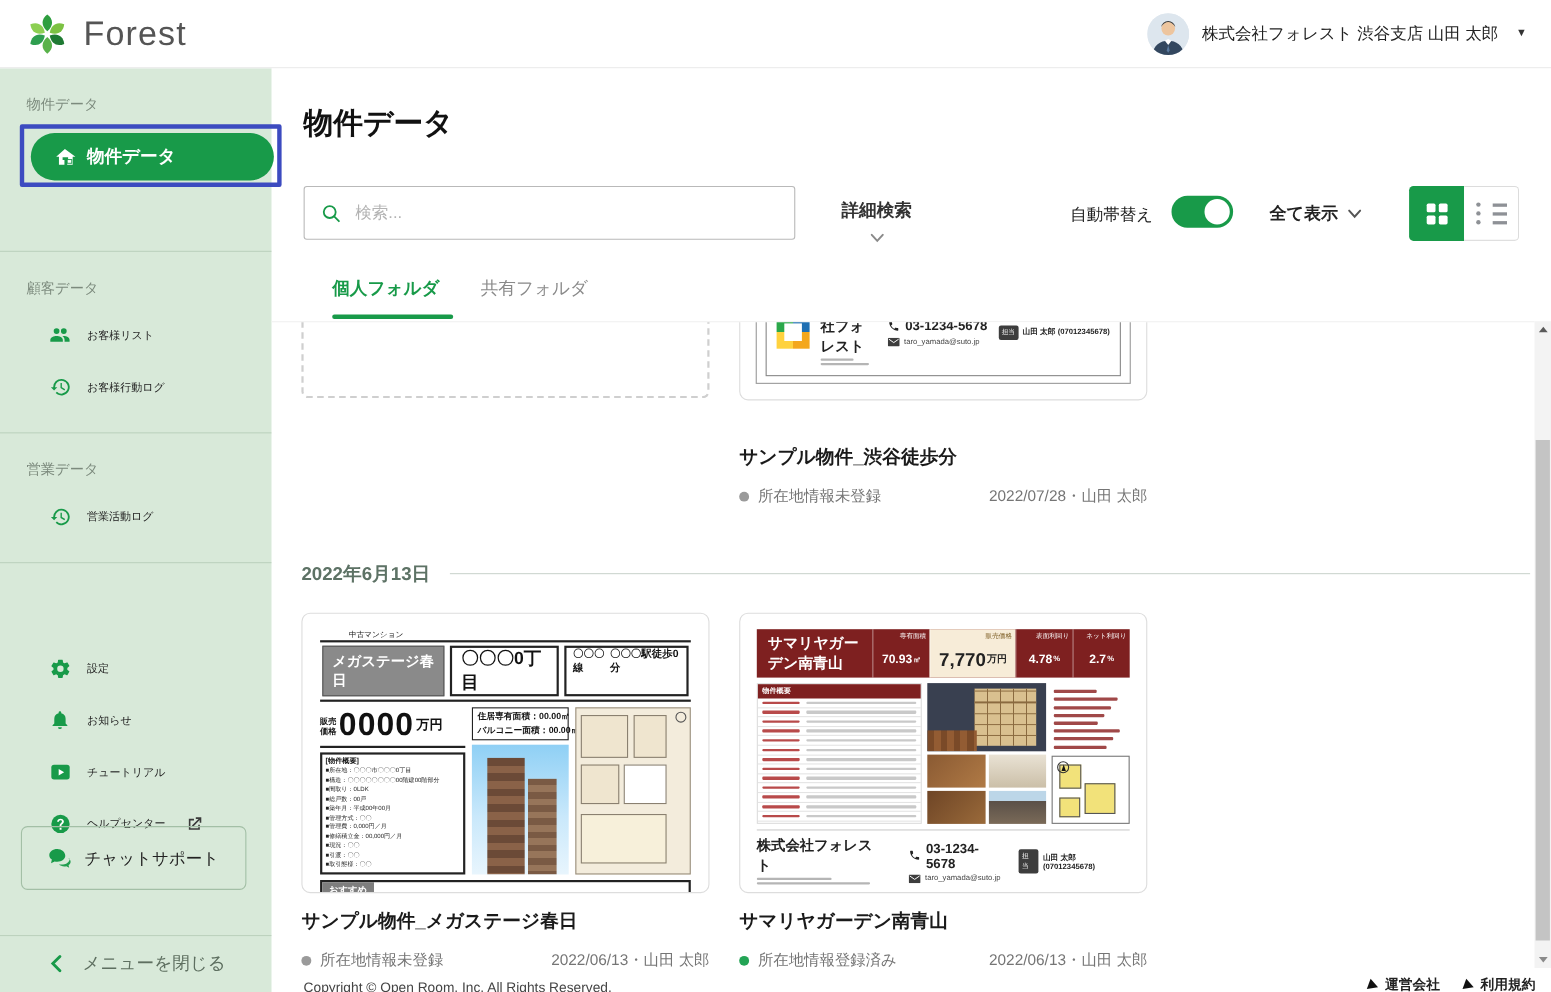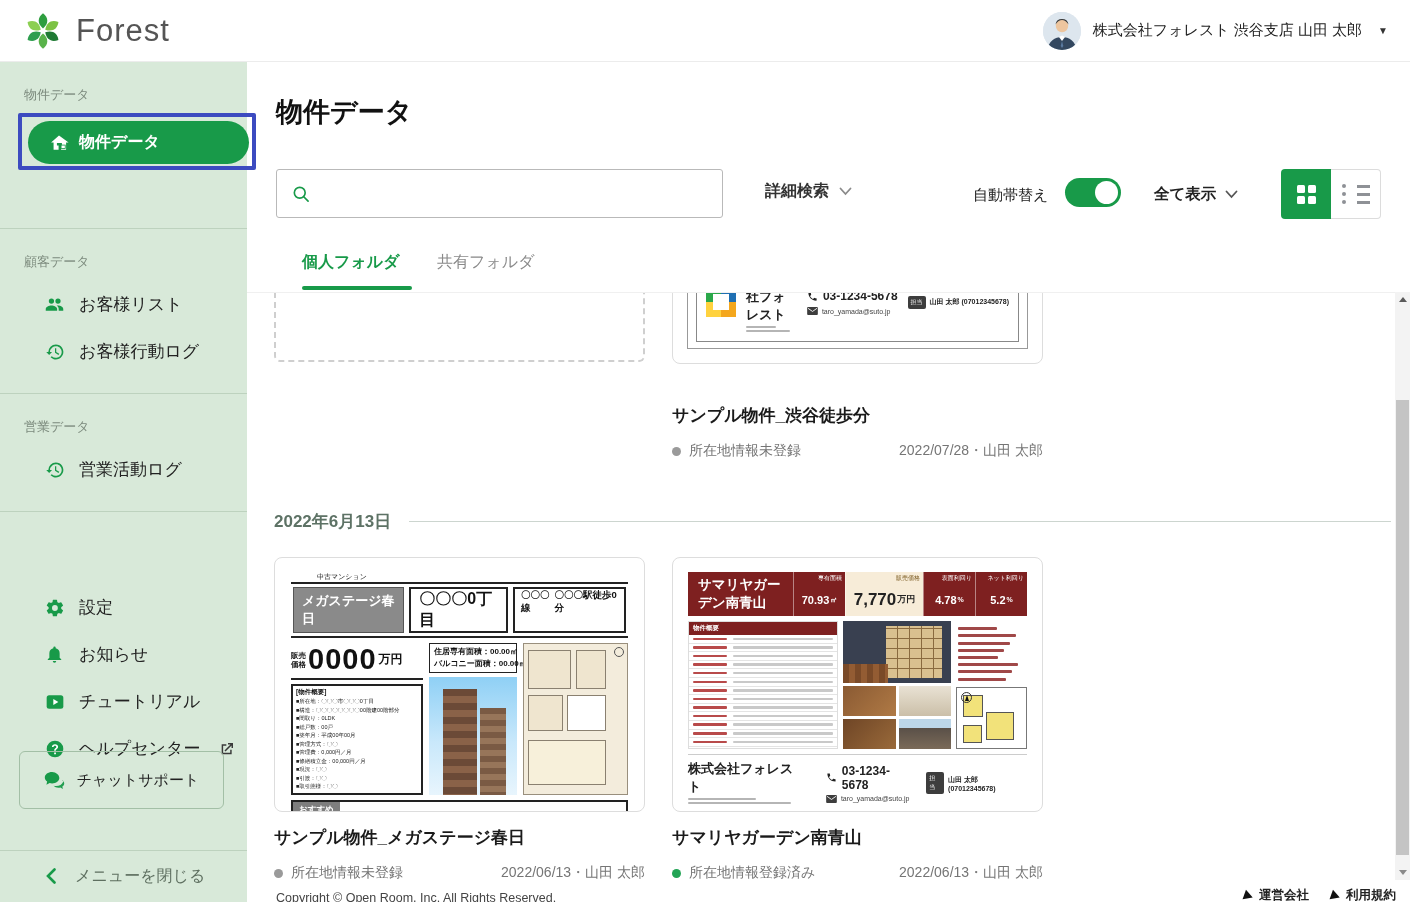--- a/index.html
+++ b/index.html
@@ -20,39 +20,39 @@
   
   .sidebar { position:absolute; left:0; top:62px; bottom:0; width:247px; background:#d8e9d9; }
   .s-label { font-size:13px; color:#7c8a7d; padding:0 0 0 24px; margin-top:24px; }
   .active-wrap { position:absolute; left:18px; top:51px; width:238px; height:57px;
     border:4px solid #3c4bc0; border-radius:2px; background:transparent; z-index:4; }
   .active-btn { position:absolute; left:6px; top:4px; width:221px; height:43px; background:#189a49;
     border-radius:22px; display:flex; align-items:center; gap:10px; padding-left:20px; cursor:pointer; }
   .active-btn span { color:#fff; font-size:16px; font-weight:bold; }
   .divider { height:1px; background:#bdd2be; border:none; margin:18px 0 0 0; }
   .s-item { display:flex; align-items:center; gap:14px; padding-left:44px; height:47px; cursor:pointer; }
-  .s-item .txt { font-size:17px; color:#222; }
+  .s-item .txt { font-size:10px; color:#222; }
   .s-icon { width:21px; height:21px; flex:0 0 auto; display:flex; align-items:center; justify-content:center; }
   .chat-btn { position:absolute; left:19px; bottom:93px; width:205px; height:58px; border:1px solid #a3bfa6;
     border-radius:6px; display:flex; align-items:center; justify-content:center; gap:12px; cursor:pointer;margin-top:38px; }
   .chat-btn .txt { font-size:15px; color:#222; }
   .bottom-div { position:absolute; left:0; bottom:51px; width:100%; height:1px; background:#bdd2be; }
   .close-menu { position:absolute; left:0; bottom:6px; width:100%; height:40px; display:flex;
     align-items:center; gap:14px; padding-left:40px; cursor:pointer; }
   .close-menu .txt { font-size:16px; color:#5e6f60; }
 
   
   .main { position:absolute; left:247px; top:62px; right:0; bottom:0; background:#fff; }
   .page-title { position:absolute; left:29px; top:32px; font-size:27px; font-weight:bold; color:#111; }
   .search-box { position:absolute; left:29px; top:107px; width:447px; height:49px; border:1px solid #b9b9b9;
     border-radius:3px; display:flex; align-items:center; gap:12px; padding:0 14px; background:#fff; }
   .search-box input { border:none; outline:none; font-size:15px; flex:1; color:#333;
     font-family:"Liberation Sans","DejaVu Sans",sans-serif; }
   .search-box input::placeholder { color:#b3b3b3; }
-  .adv-search { position:absolute; left:518px; top:119px; display:flex; align-items:center; gap:10px; cursor:pointer; }
+  .adv-search { position:absolute; left:518px; top:119px; display:flex; align-items:center; gap:10px; cursor:pointer;flex-direction:column; }
   .adv-search .txt { font-size:16px; font-weight:bold; color:#333; }
   .auto-label { position:absolute; left:726px; top:124px; font-size:15px; color:#222; }
   .toggle { position:absolute; left:818px; top:116px; width:56px; height:29px; background:#189a49;
     border-radius:15px; cursor:pointer; }
   .toggle .knob { position:absolute; right:3px; top:3px; width:23px; height:23px; background:#fff; border-radius:50%; }
   .show-all { position:absolute; left:907px; top:122px; display:flex; align-items:center; gap:9px; cursor:pointer; }
   .show-all .txt { font-size:15.5px; font-weight:600; color:#222; }
   .views { position:absolute; left:1034px; top:107px; display:flex; }
   .view-btn { width:50px; height:50px; display:flex; align-items:center; justify-content:center; cursor:pointer; }
   .view-grid { background:#189a49; border-radius:4px 0 0 4px; }
@@ -359,20 +359,21 @@
 <main class="main">
   <h1 class="page-title">物件データ</h1>
 
   <div class="search-box">
     <span style="display:flex;">
       <svg width="20" height="20" viewBox="0 0 24 24">
           <circle cx="10.5" cy="10.5" r="6.5" fill="none" stroke="#189a49" stroke-width="2"></circle>
           <path d="M15.3 15.3 20.5 20.5" stroke="#189a49" stroke-width="2" stroke-linecap="round"></path>
         </svg>
     </span>
+    <input type="text" placeholder="検索..." style="">
   </div>
 
   <div class="adv-search">
     <span class="txt">詳細検索</span>
     <svg width="13" height="9" viewBox="0 0 13 9">
         <path d="M1.5 1.5 6.5 7 11.5 1.5" stroke="#8a8a8a" stroke-width="1.8" fill="none" stroke-linecap="round"></path>
       </svg>
   </div>
 
   <span class="auto-label">自動帯替え</span>
@@ -564,21 +565,21 @@
               <span class="f2-cell">
                 <span class="lbl">表面利回り</span>
                 <span class="val">
                     <span>4.78</span>
                     <span class="u">%</span>
                   </span>
               </span>
               <span class="f2-cell">
                 <span class="lbl">ネット利回り</span>
                 <span class="val">
-                    <span>5.2</span>
+                    <span>2.7</span>
                     <span class="u">%</span>
                   </span>
               </span>
             </div>
             <div class="f2-body">
               <div class="f2-table">
                 <div class="f2-th">物件概要</div>
                 <div>
                     <div class="t-row">
                       <span class="a"></span>

